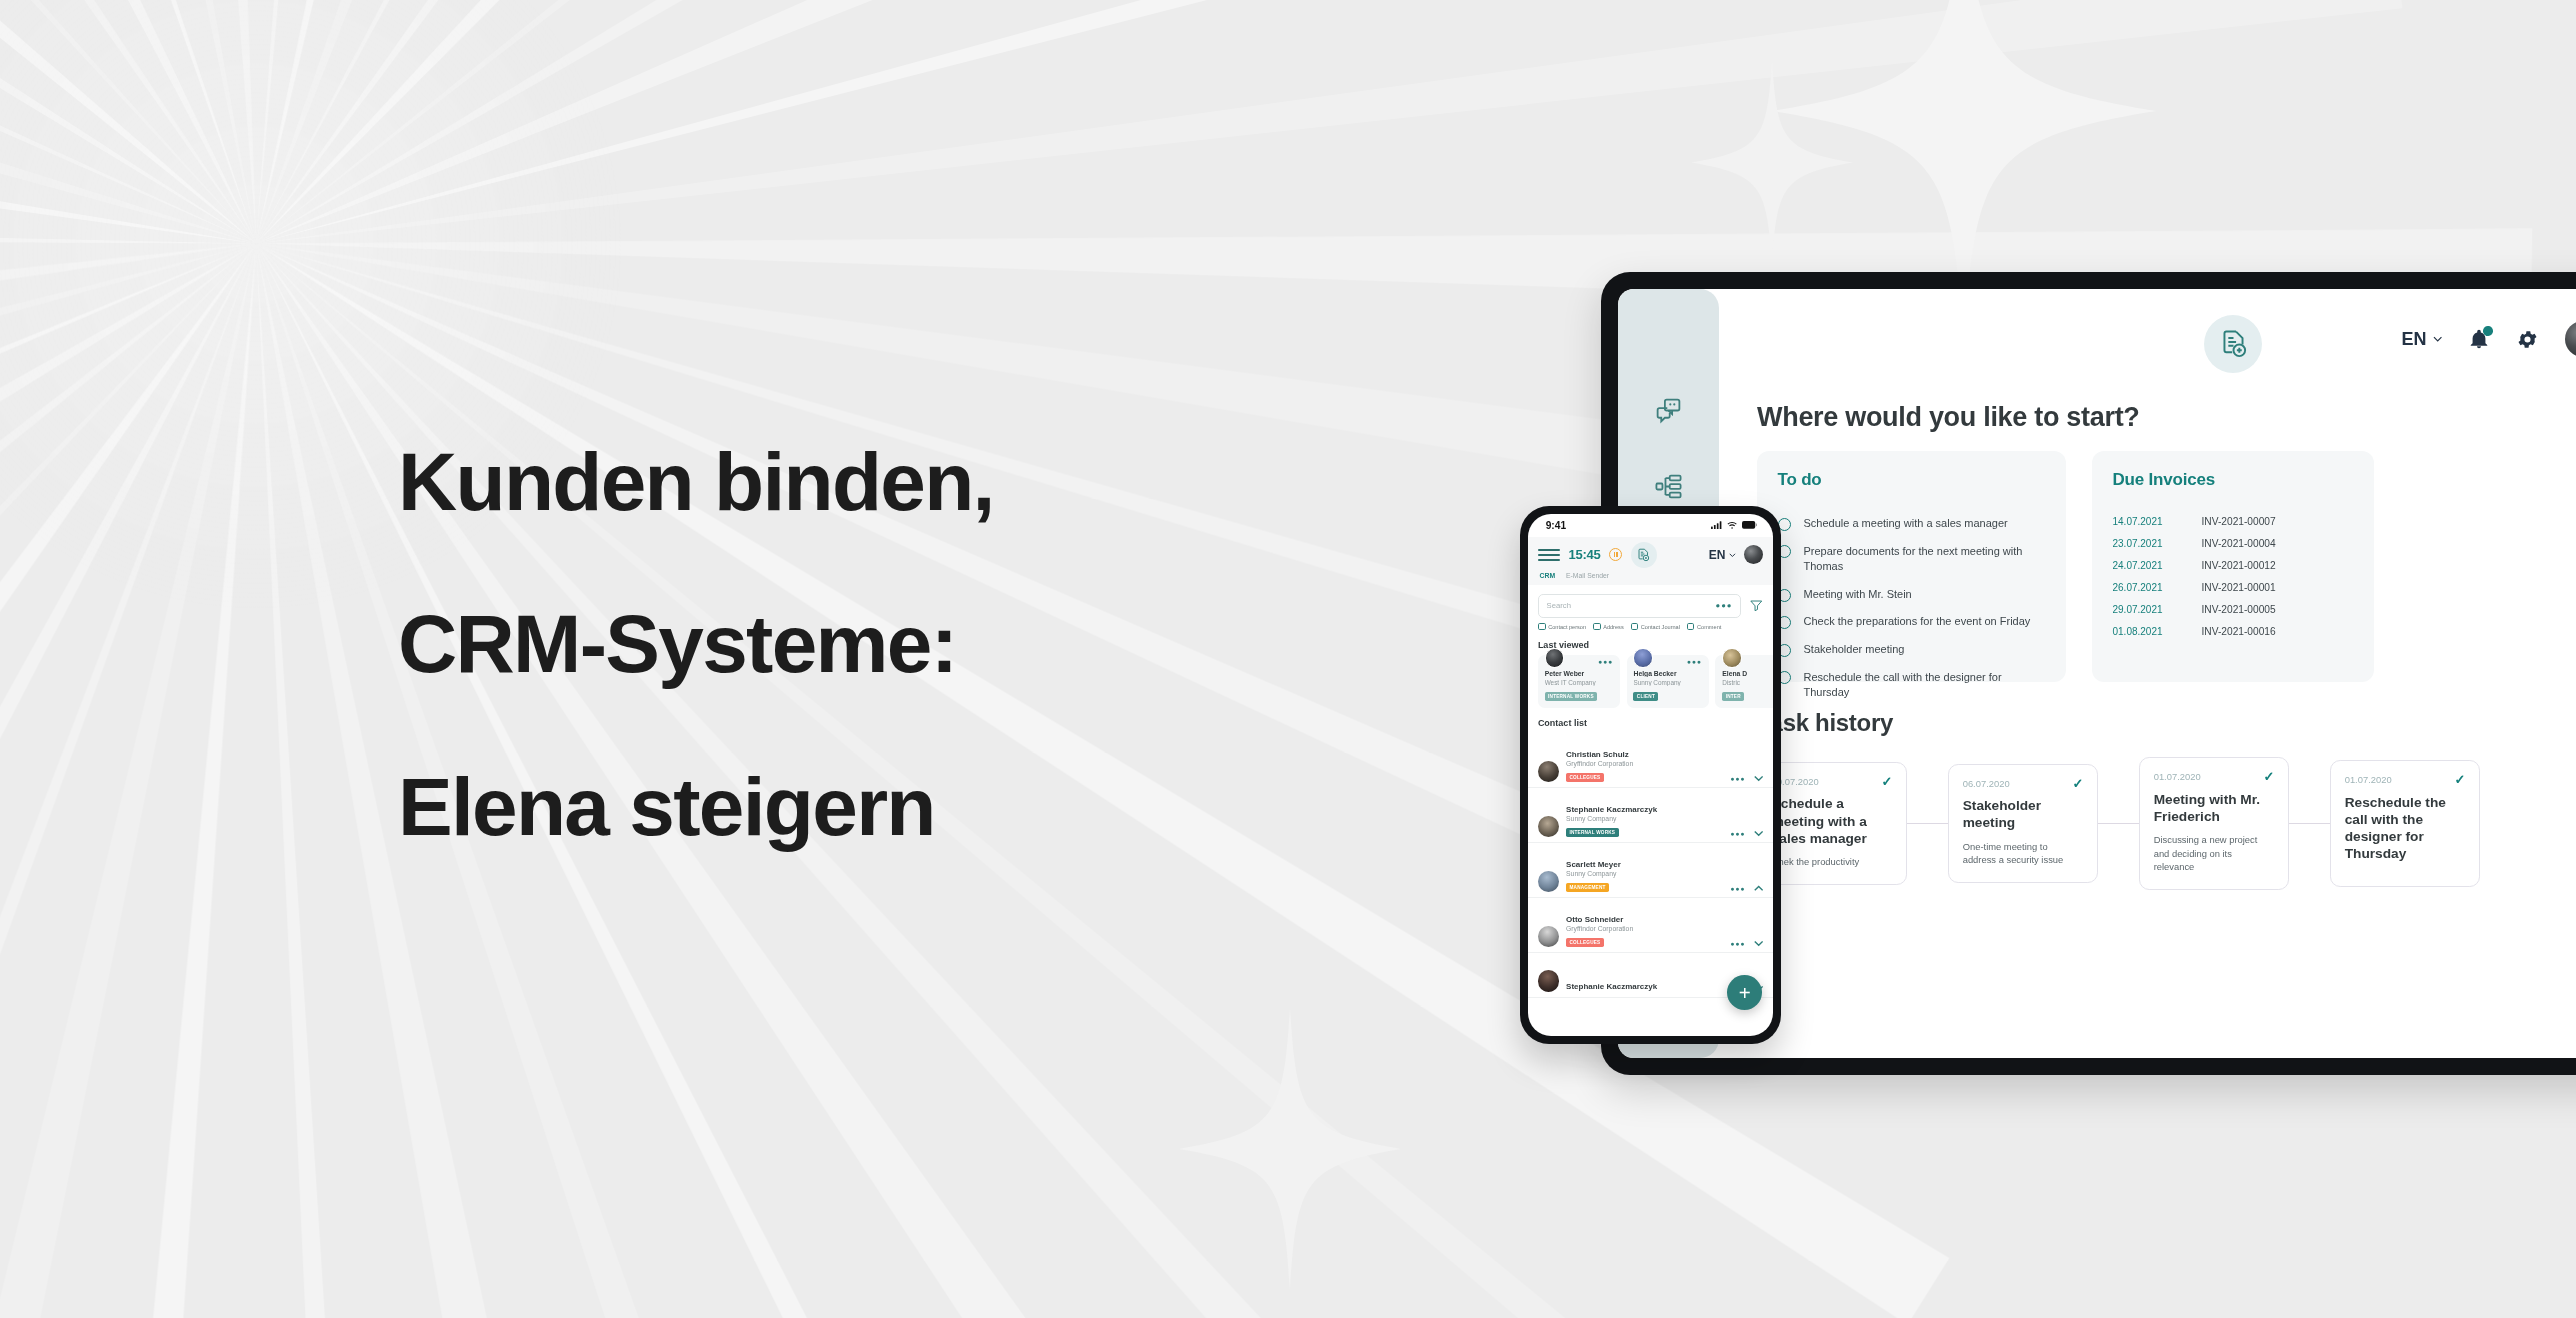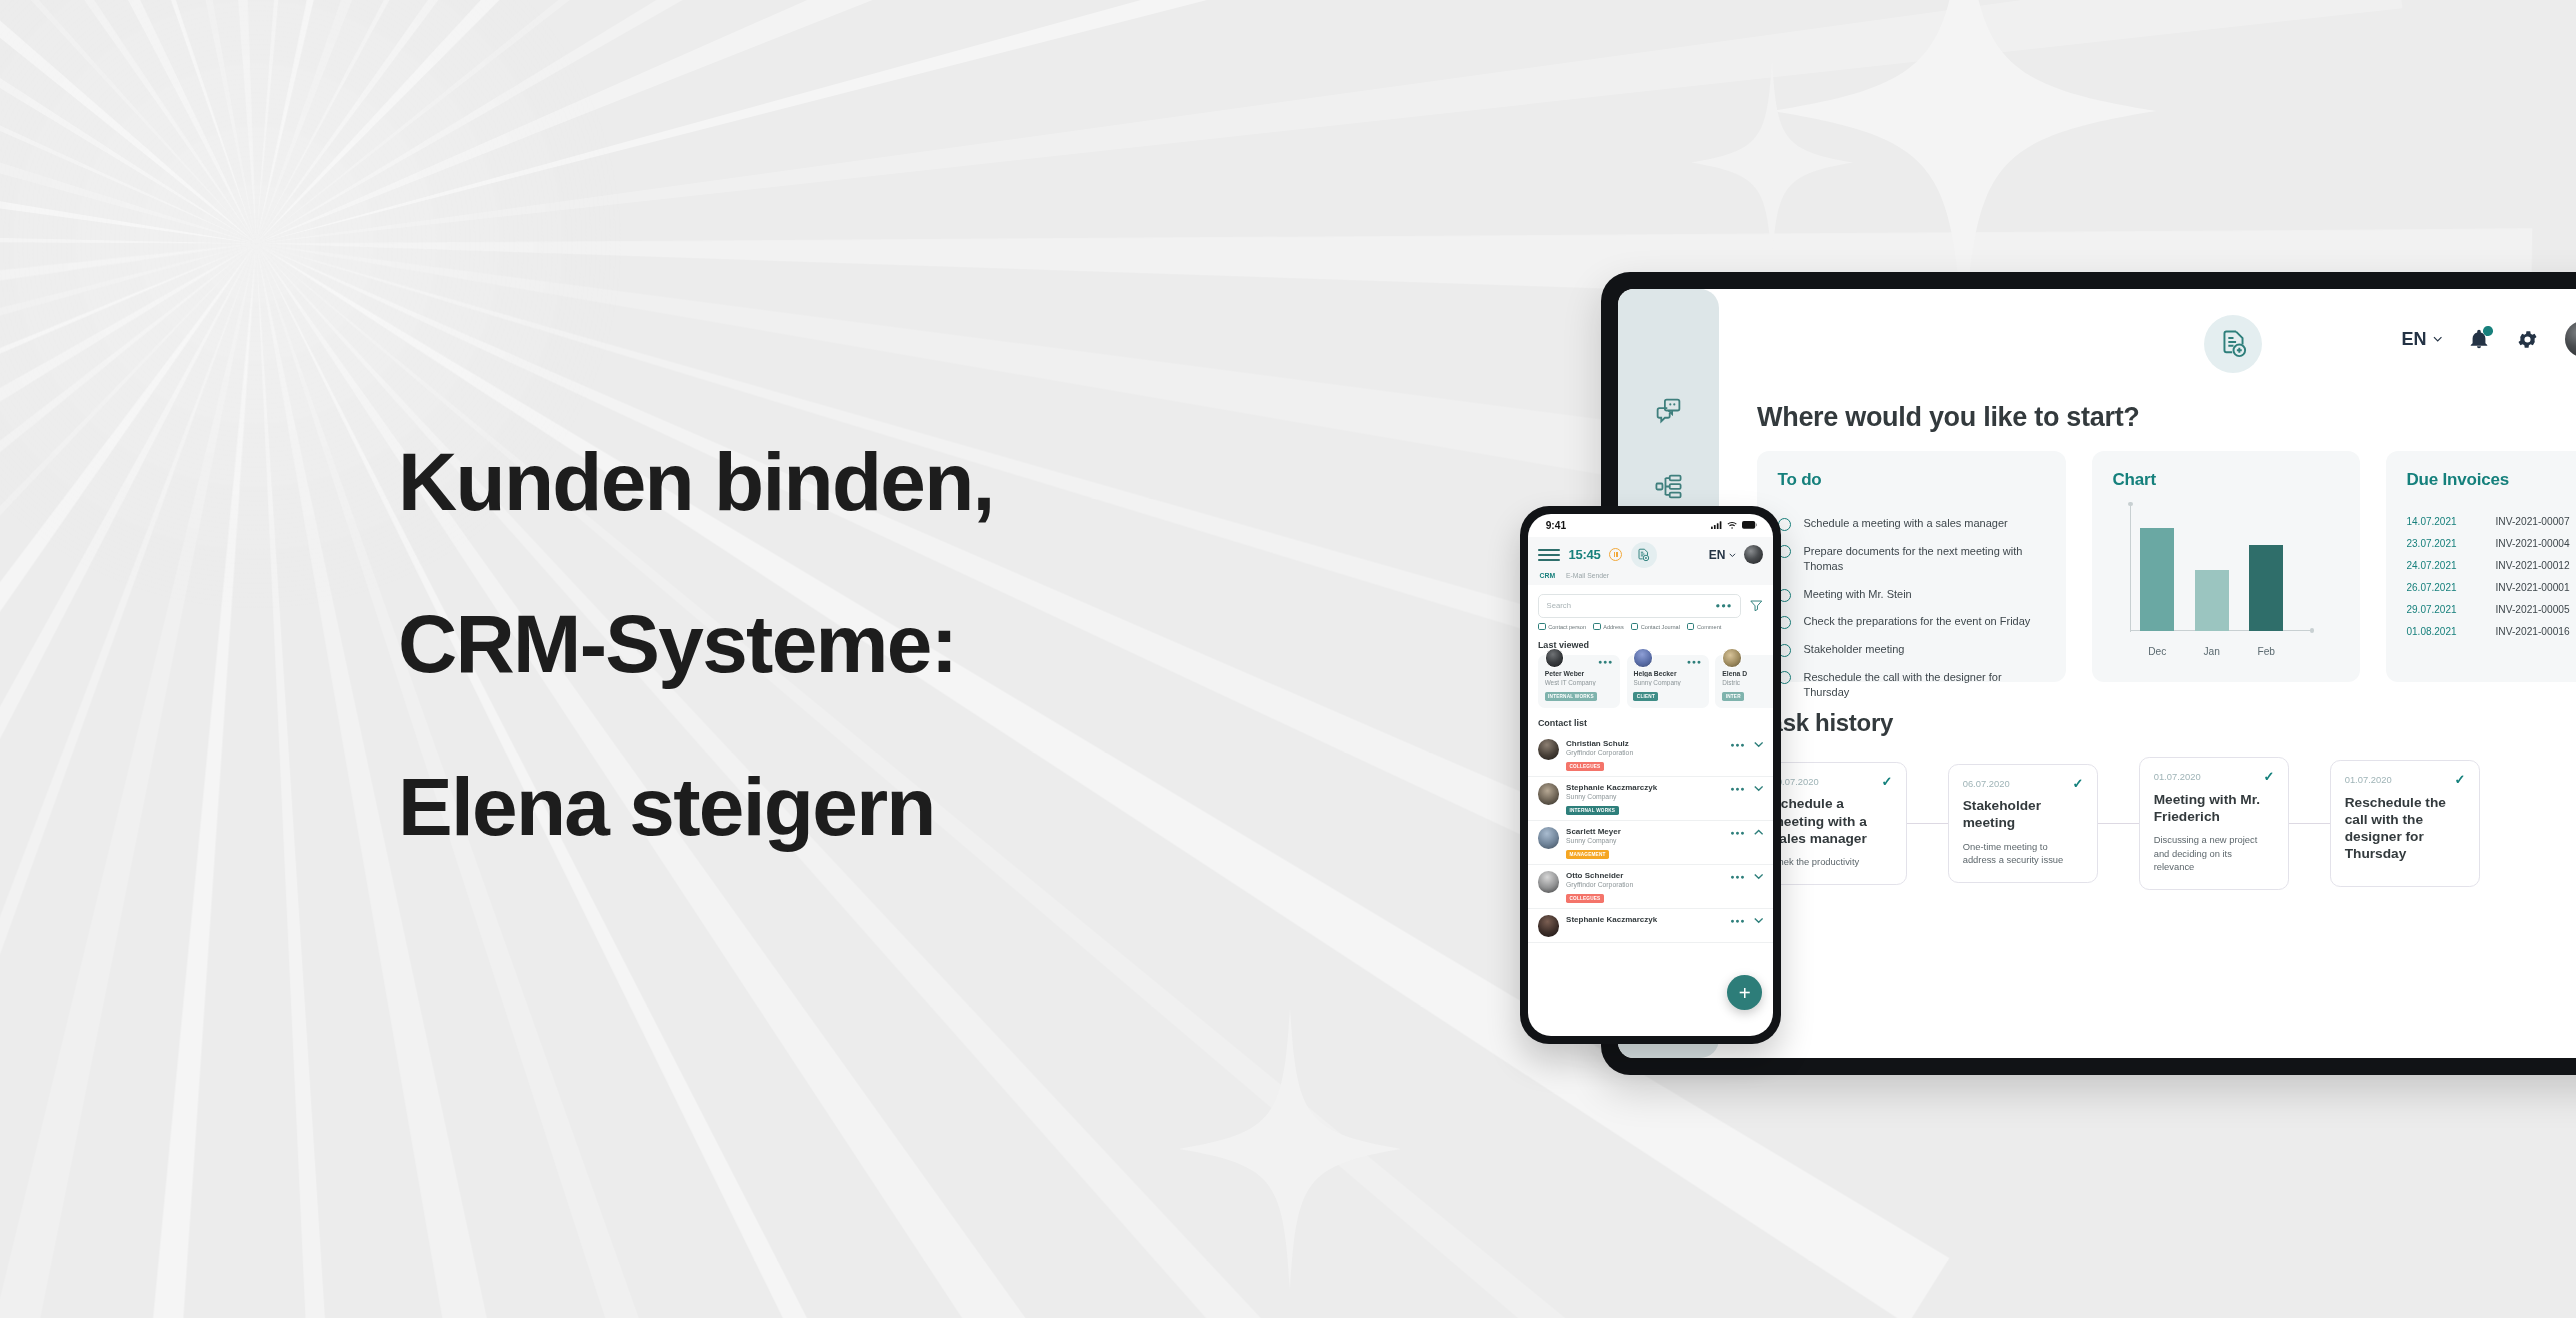--- a/index.html
+++ b/index.html
@@ -236,21 +236,21 @@
     display: inline-block; margin-top: 5.1px;
     font-size: 4.7px; font-weight: 700; color: #fff;
     padding: 2.1px 3.4px; border-radius: 1.7px; letter-spacing: 0.2px;
   }
   .tag.internal { background: #7fb3ad; }
   .tag.internal-d { background: #2e7f7b; }
   .tag.client { background: #3f8d87; }
   .tag.colleagues { background: #f4746a; }
   .tag.management { background: #f5a623; }
 
-  .cl-item { display: flex; align-items: flex-start; gap: 6.8px; padding: 6px 10.2px 5.1px 10.2px; border-bottom: 0.9px solid #eef0f1; position: relative; }
+  .cl-item { display: flex; align-items: flex-end; gap: 6.8px; padding: 6px 10.2px 5.1px 10.2px; border-bottom: 0.9px solid #eef0f1; position: relative; margin-top: 11px; }
   .cl-ava { width: 21.4px; height: 21.4px; border-radius: 50%; flex: 0 0 auto; }
   .cl-mid { flex: 1; min-width: 0; }
   .cl-name { font-size: 8px; font-weight: 700; color: #333a3d; }
   .cl-comp { font-size: 6.8px; color: #8d9699; margin-top: 0.9px; }
   .cl-right { display: flex; align-items: center; gap: 8.5px; padding-top: 1.7px; }
   .cl-right .dots3 { font-size: 6.8px; }
   .chev-t { color: #2e7f7b; }
   .chev-t svg { width: 9.4px; height: 6.8px; display: block; }
 
   .fab {
@@ -438,43 +438,20 @@
                 <span class="todo-circle"></span>
                 <span class="todo-text">Stakeholder meeting</span>
               </div>
               <div class="todo-item">
                 <span class="todo-circle"></span>
                 <span class="todo-text">Reschedule the call with the designer for Thursday</span>
               </div>
             </div>
           </div>
 
-          <div class="card-panel chart-panel">
-            <div class="panel-title">Chart</div>
-            <div class="chart-area">
-              <div class="axis-v"></div>
-              <div class="axis-h"></div>
-              <div class="bars" id="bars-host">
-                  <div class="bar-col">
-                    <div class="bar" style="height: 88%; background: rgb(106, 168, 163);"></div>
-                  </div>
-                  <div class="bar-col">
-                    <div class="bar" style="height: 52%; background: rgb(155, 197, 192);"></div>
-                  </div>
-                  <div class="bar-col">
-                    <div class="bar" style="height: 74%; background: rgb(47, 110, 106);"></div>
-                  </div>
-                </div>
-              <div class="bar-labels" id="bar-labels-host">
-                  <div class="bar-label">Dec</div>
-                  <div class="bar-label">Jan</div>
-                  <div class="bar-label">Feb</div>
-                </div>
-            </div>
-          </div>
 
           <div class="card-panel inv-panel">
             <div class="panel-title">Due Invoices</div>
             <div id="inv-host">
                 <div class="inv-row">
                   <span class="inv-date">14.07.2021</span>
                   <span class="inv-no">INV-2021-00007</span>
                 </div>
                 <div class="inv-row">
                   <span class="inv-date">23.07.2021</span>

